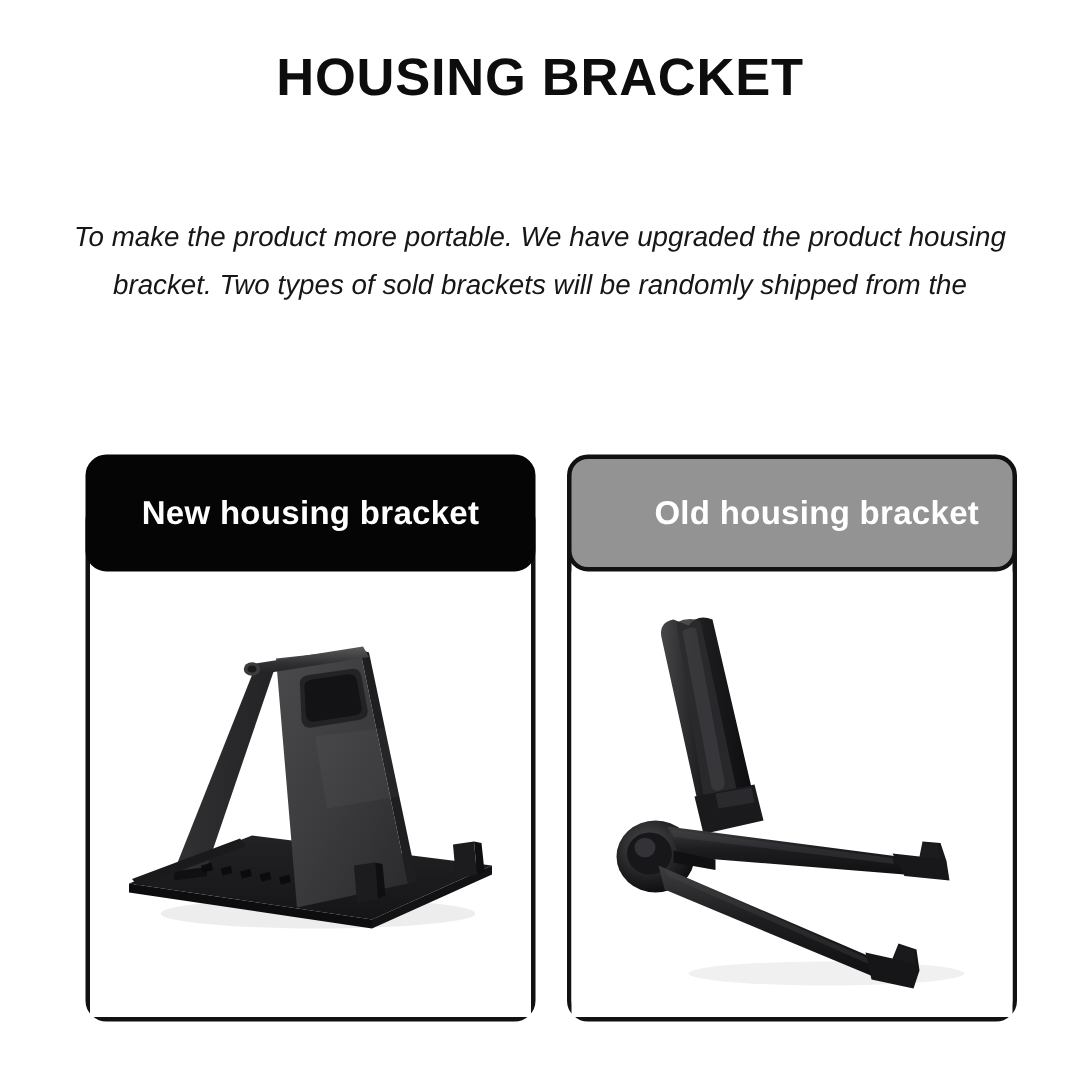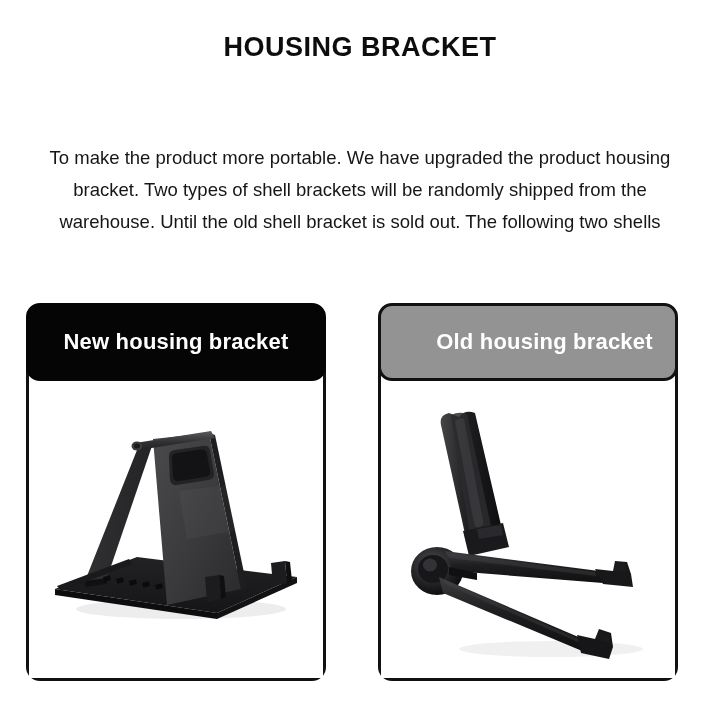--- a/index.html
+++ b/index.html
@@ -23,35 +23,36 @@
   
   .title-block {
     position: absolute;
     top: 30px;
     left: 0;
     width: 720px;
     text-align: center;
   }
   .title-line {
     display: block;
-    font-size: 27px;
+    font-size: 35px;
     font-weight: 700;
     letter-spacing: 0.5px;
     color: #0d0d0d;
     line-height: 1.28;
     white-space: nowrap;
   }
 
   
   .description {
     position: absolute;
     top: 142px;
     left: 28px;
     width: 664px;
     text-align: center;
+    font-style: italic;
   }
   .desc-line {
     display: block;
     font-size: 18.5px;
     font-weight: 400;
     color: #161616;
     line-height: 1.72;
     white-space: nowrap;
   }
 
@@ -66,21 +67,21 @@
 
   .card {
     position: absolute;
     top: 33px;
     width: 300px;
     height: 348px;
     background: #ffffff;
     border: 3px solid #111111;
     border-radius: 14px;
   }
-  .card-left  { left: 26px; }
+  .card-left  { left: 57px; }
   .card-right { left: 378px; }
 
   
   .card-header {
     position: absolute;
     top: -33px;
     left: -3px;
     width: 300px;
     height: 78px;
     border-radius: 14px;
@@ -122,22 +123,21 @@
 <body>
 
 <div class="page">
 
   <div class="title-block">
     <span class="title-line">HOUSING BRACKET</span>
   </div>
 
   <div class="description">
     <span class="desc-line">To make the product more portable. We have upgraded the product housing</span>
-    <span class="desc-line">bracket. Two types of shell brackets will be randomly shipped from the</span>
-    <span class="desc-line">warehouse. Until the old shell bracket is sold out. The following two shells</span>
+    <span class="desc-line">bracket. Two types of sold brackets will be randomly shipped from the</span>
   </div>
 
   <div class="cards">
 
     <div class="card card-left">
 
       <div class="card-header card-header-new">
         <span class="card-header-label">New housing bracket</span>
       </div>
 

